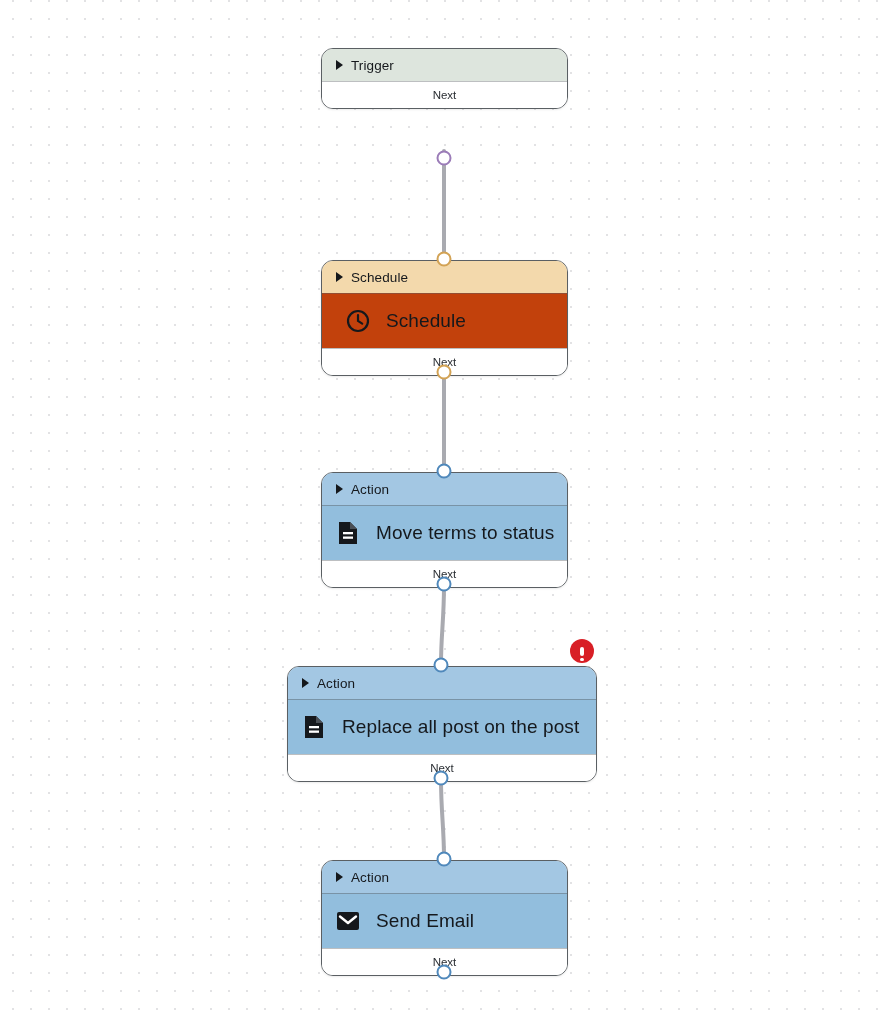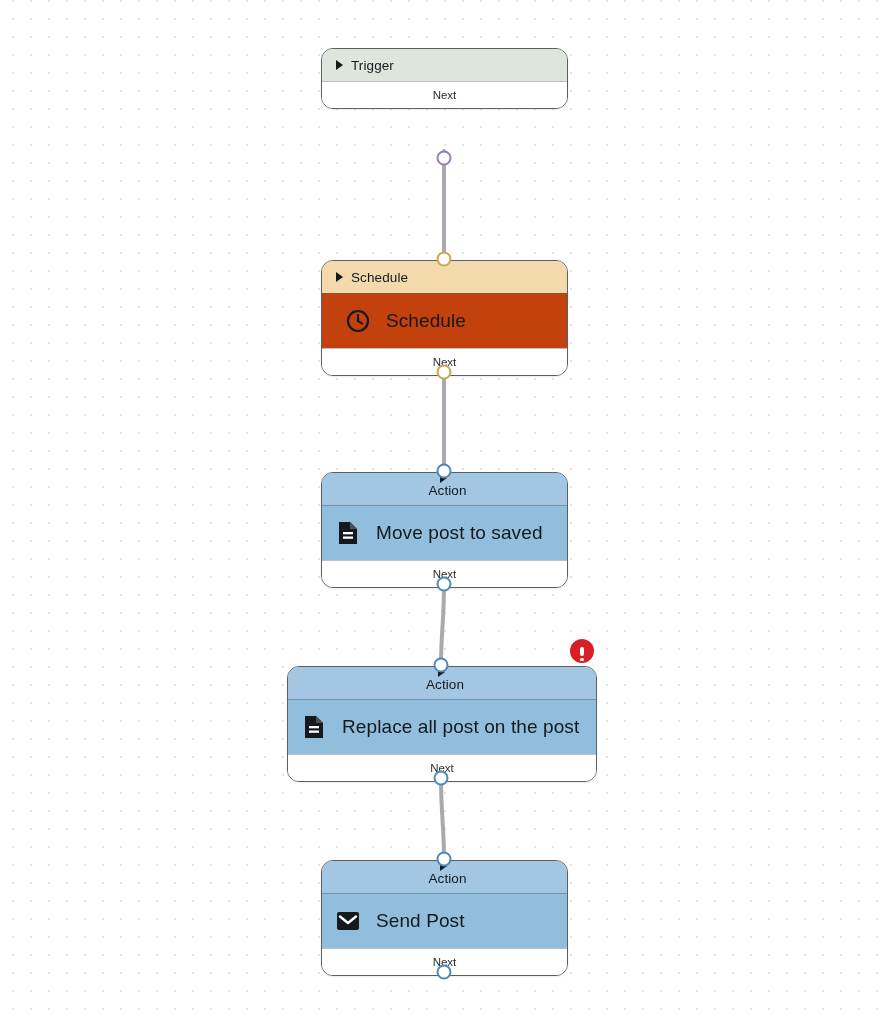--- a/index.html
+++ b/index.html
@@ -103,21 +103,21 @@
 
   
   .theme-trigger .node-header { background: #dde5dd; }
   .theme-trigger .node-body   { background: #d4ddd4; }
 
   
   .theme-advanced .node-header { background: #f3d9ac; }
   .theme-advanced .node-body   { background: #c2410c; padding-left: 24px; }
 
   
-  .theme-action .node-header { background: #a3c7e3; flex-direction: column; }
+  .theme-action .node-header { background: #a3c7e3; }
   .theme-action .node-body   { background: #92bedd; }
 
   
   .handle {
     position: absolute;
     width: 15px;
     height: 15px;
     border-radius: 50%;
     background: #ffffff;
     transform: translate(-50%, -50%);
@@ -205,21 +205,21 @@
     </div>
     <div class="node-body">
       <span class="node-icon">
         <svg width="22" height="24" viewBox="0 0 22 24" xmlns="http://www.w3.org/2000/svg">
           <path d="M2 1 h11 l7 7 v15 H2 Z" fill="#15181c"></path>
           <path d="M13 1 l7 7 h-7 Z" fill="#4a4f55"></path>
           <rect x="6" y="11" width="10" height="2.3" fill="#ffffff"></rect>
           <rect x="6" y="15.5" width="10" height="2.3" fill="#ffffff"></rect>
         </svg>
       </span>
-      <span class="node-title">Move post to saved</span>
+      <span class="node-title">Move terms to status</span>
     </div>
     <div class="node-footer">Next</div>
   </div>
   <div class="handle h-action" style="left:444px; top:584px;"></div>
 
   <div class="error-badge" style="left:570px; top:639px;">
     <span class="bang"></span>
   </div>
   <div class="handle h-action" style="left:441px; top:665px;"></div>
   <div class="node theme-action" style="left:287px; top:666px; width:310px;">
@@ -248,19 +248,19 @@
       <span class="caret"></span>
       <span>Action</span>
     </div>
     <div class="node-body">
       <span class="node-icon">
         <svg width="24" height="20" viewBox="0 0 24 20" xmlns="http://www.w3.org/2000/svg">
           <rect x="1" y="1" width="22" height="18" rx="2" fill="#15181c"></rect>
           <path d="M4 5.5 L12 12 L20 5.5" fill="none" stroke="#ffffff" stroke-width="2.4" stroke-linecap="round" stroke-linejoin="round"></path>
         </svg>
       </span>
-      <span class="node-title">Send Post</span>
+      <span class="node-title">Send Email</span>
     </div>
     <div class="node-footer">Next</div>
   </div>
   <div class="handle h-action" style="left:444px; top:972px;"></div>
 
 </div>
 
 </body></html>

